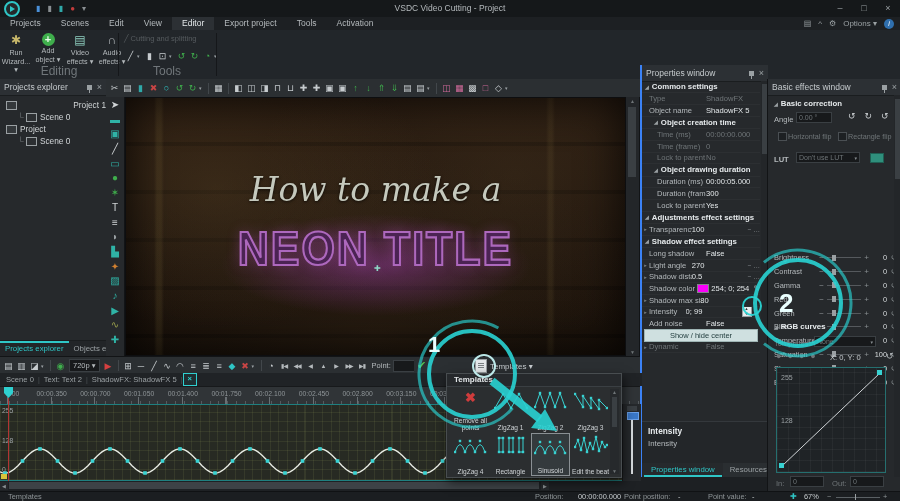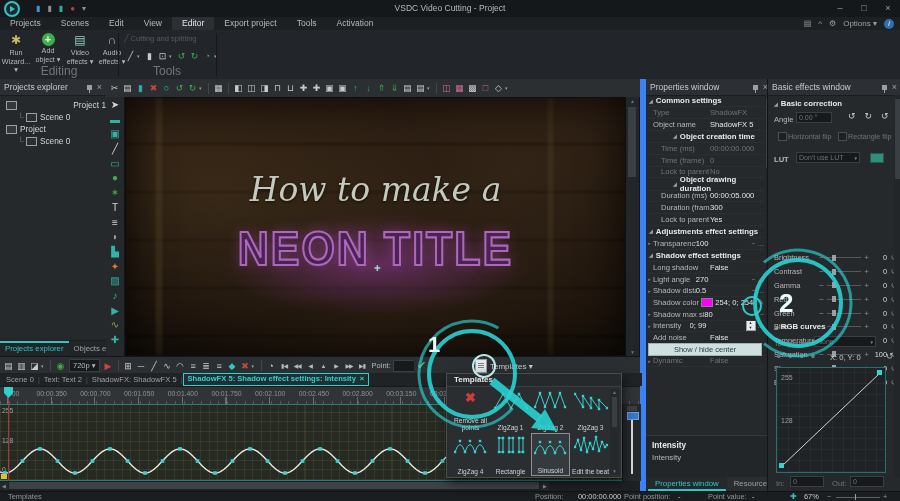--- a/index.html
+++ b/index.html
@@ -65,29 +65,29 @@
       linear-gradient(180deg,#281a10,#1d130c 60%,#150e08);
     box-shadow:inset 0 0 45px rgba(0,0,0,.8);padding-left:37px;}
   #glow{position:absolute;left:95px;top:116px;width:310px;height:102px;background:radial-gradient(closest-side, rgba(158,62,168,.48), rgba(158,62,168,0));}
   #script-text{position:absolute;left:0;top:72px;width:100%;text-align:center;font-family:"DejaVu Serif",serif;font-style:italic;font-size:33px;color:#c5c9bd;text-shadow:0 1px 3px rgba(0,0,0,.7);}
   #neon-text{position:absolute;left:0;top:126px;width:100%;text-align:center;font-size:43px;font-weight:bold;letter-spacing:2px;color:#4b2353;-webkit-text-stroke:2px #ad68bd;transform:scaleY(1.12);text-shadow:0 0 12px rgba(190,90,200,.35);}
   #center-marker{position:absolute;left:248px;top:166px;color:#8fd8c8;font-size:8px;}
   #canvas-scroll{left:626px;top:97px;width:13px;height:259px;background:#232629;border-right:1px solid #121416;}
   .sthumb{position:absolute;left:2px;width:8px;background:#3a3f43;}
   .sarrow{position:absolute;left:0;width:13px;text-align:center;color:#6f7578;font-size:5px;}
   
-  #props{left:640px;top:79px;width:126px;height:412px;background:#26292c;border-left:6px solid #3b82f6;}
+  #props{left:640px;top:65px;width:126px;height:412px;background:#26292c;border-left:2px solid #3b82f6;}
   #prop-rows{position:absolute;left:0;top:16px;right:8px;}
   .prow{display:flex;align-items:center;height:10.7px;border-bottom:1px solid rgba(255,255,255,.03);font-size:7.6px;overflow:hidden;}
   .pexp{width:7px;color:#7b8184;font-size:5px;text-align:center;flex:none;}
   .plbl{flex:1;color:#b4b9bc;white-space:nowrap;overflow:hidden;}
   .pval{width:54px;color:#e2e6e8;white-space:nowrap;overflow:hidden;display:flex;align-items:center;text-align:right;}
   .dim .plbl,.dim .pval{color:#6f7578;}
   .psec{display:flex;align-items:center;gap:3px;height:11.4px;font-weight:bold;color:#e6eaec;font-size:7.8px;padding-left:3px;border-bottom:1px solid rgba(255,255,255,.03);}
-  .psec.sub{padding-left:27px;}
+  .psec.sub{padding-left:12px;}
   .secmark{font-size:5px;color:#9aa0a3;}
   .pctrl{color:#8a9093;font-size:6.5px;margin-left:2px;flex:none;}
   .swatch{width:10px;height:7px;border:1px solid #808588;margin-right:2px;flex:none;}
   .spinner{width:8px;height:9px;background:#e8ecee;color:#333;font-size:4px;line-height:4.5px;text-align:center;border:1px solid #9aa0a3;flex:none;margin-left:2px;}
   #props-scroll{position:absolute;right:0;top:16px;width:7px;height:246px;background:#232629;}
   #show-center-btn{position:absolute;left:2px;top:264px;right:10px;height:11px;background:#cfe0e0;color:#1f3a3b;font-size:7.5px;text-align:center;line-height:11px;border:1px solid #9fb5b5;}
   #props-info{position:absolute;left:0;right:0;top:356px;height:42px;background:#232629;border-top:1px solid #34383c;padding:4px 6px;box-sizing:border-box;}
   #props-info .info-title{font-weight:bold;font-size:8.3px;color:#e6eaec;}
   #props-info .info-desc{font-size:7.8px;color:#b4b9bc;margin-top:3px;}
   #props-tabs{position:absolute;left:2px;right:0;top:398px;height:14px;display:flex;}
@@ -737,21 +737,20 @@
   </div>
 
   <div id="tl-tabs" class="abs">
       <span class="ttab"><span>Scene 0</span></span>
       <span class="tsep">|</span>
       <span class="ttab"><span>Text: Text 2</span></span>
       <span class="tsep">|</span>
       <span class="ttab"><span>ShadowFX: ShadowFX 5</span></span>
       <span class="tsep">|</span>
       <span class="ttab active">
-        <span>ShadowFX 5: Shadow effect settings: Intensity</span>
         <span class="tclose">×</span>
       </span>
     </div>
 
   <div id="tl-ruler" class="abs">
     <div id="ruler-major"></div>
     <div id="ruler-minor"></div>
   <span class="rlabel" style="left: 8px; transform: none;">000</span>
       <span class="rlabel" style="left: 51.7px;">00:00.350</span>
       <span class="rlabel" style="left: 95.4px;">00:00.700</span>

